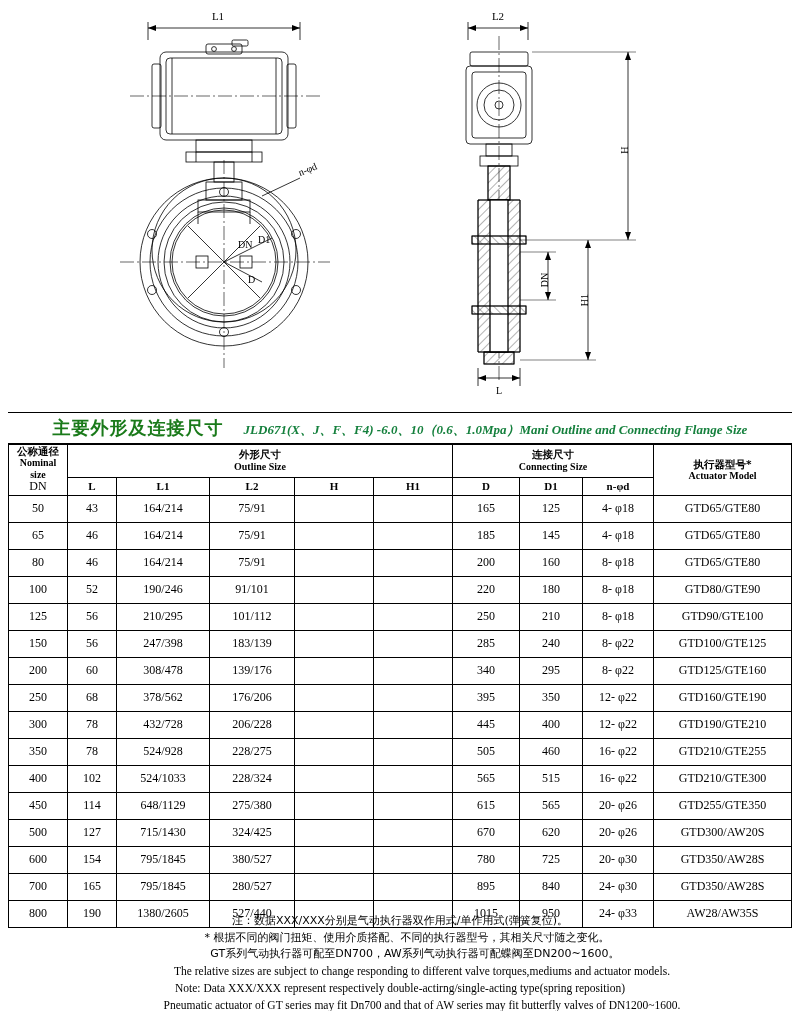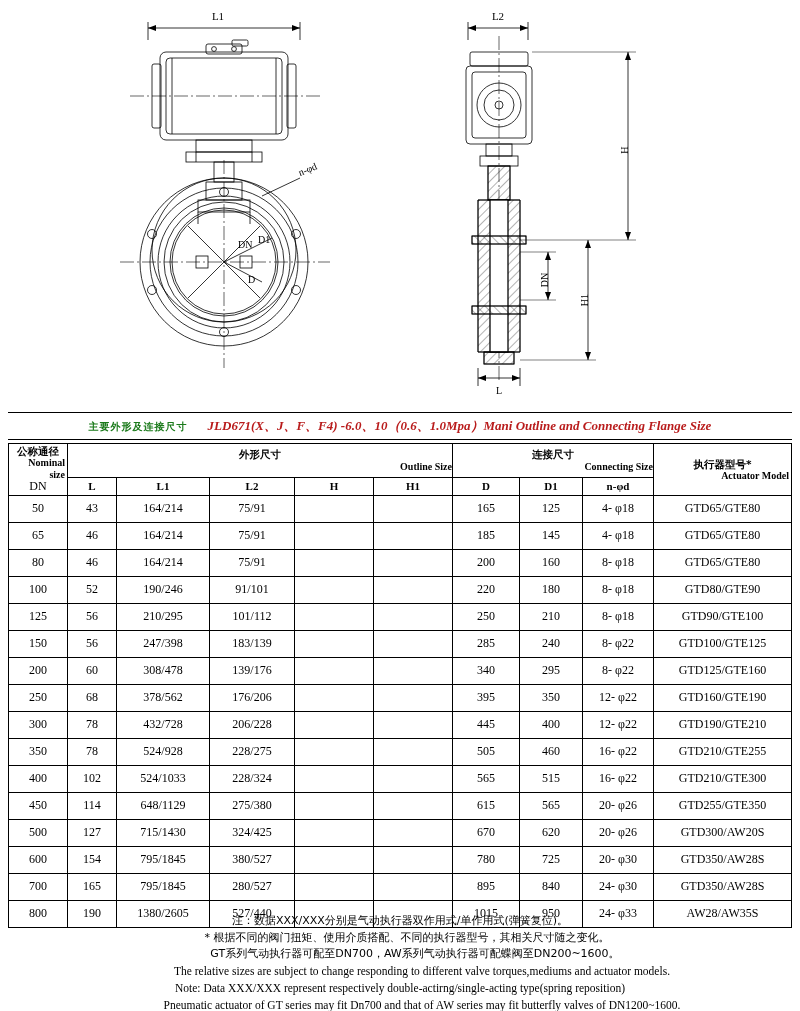--- a/index.html
+++ b/index.html
@@ -26,27 +26,27 @@
     left:8px;top:412px;width:784px;
     border-top:1px solid #000;
     border-bottom:1px solid #000;
     padding:3px 0 4px 0;
     text-align:center;
     white-space:nowrap;
   }
   .title-cn{
     color:#1a7a1a;
     font-weight:bold;
-    font-size:10px;
+    font-size:18px;
     letter-spacing:1px;
     font-family:"DejaVu Sans", sans-serif;
     margin-top:32px;
   }
   .title-en{
-    color:#b91c1c;
+    color:#15803d;
     font-weight:bold;
     font-style:italic;
     font-size:13px;
     font-family:"Liberation Serif", serif;
     margin-left:16px;
     margin-top:37px;
   }
 
   
   table.spec{
@@ -62,21 +62,21 @@
     vertical-align:middle;
     padding:1px 2px;
     font-family:"Liberation Serif", serif;
     line-height:1.15;
   }
   table.spec .grp{
     font-size:11px;
     padding:2px 0 2px 0;
   }
   .cn{font-family:"DejaVu Sans", sans-serif;font-size:10.5px;}
-  .en{font-family:"Liberation Serif", serif;font-size:10px;text-align:right;}
+  .en{font-family:"Liberation Serif", serif;font-size:10px;}
   .hdr-dn{font-size:12px;font-weight:normal;}
   td.data{height:24px;font-size:12px;}
   .col-dn{width:54px;}
   .col-l{width:44px;}
   .col-l1{width:88px;}
   .col-l2{width:80px;}
   .col-h{width:74px;}
   .col-h1{width:74px;}
   .col-d{width:62px;}
   .col-d1{width:58px;}

